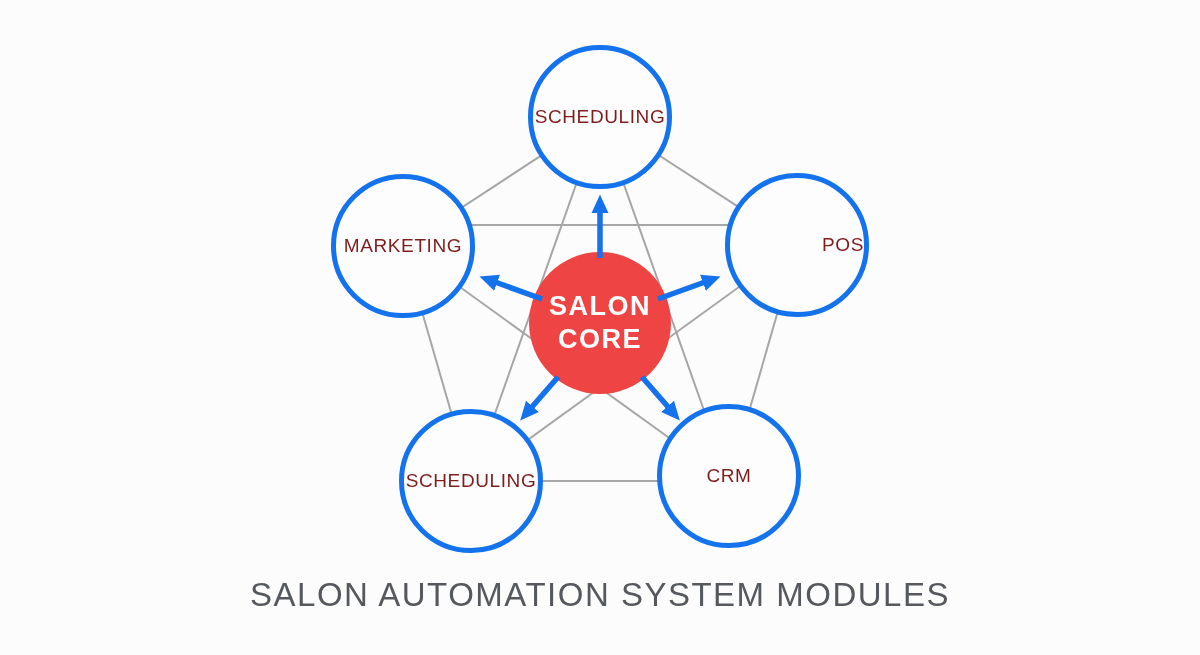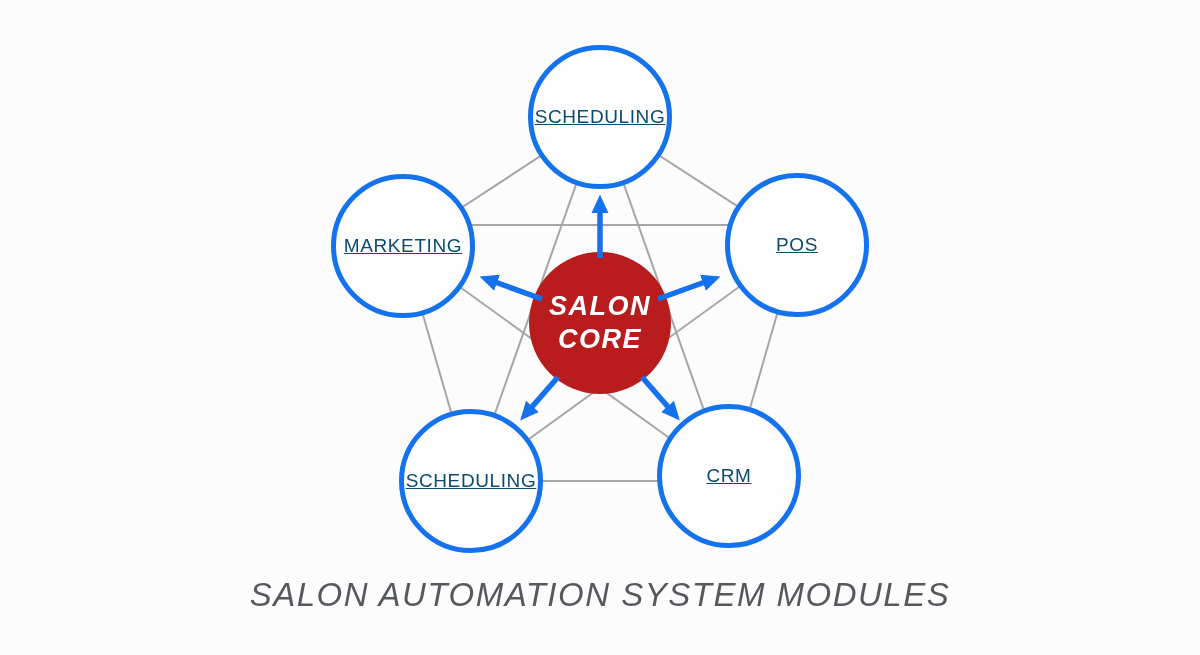--- a/index.html
+++ b/index.html
@@ -32,55 +32,52 @@
     border: 5px solid #1372ec;
     border-radius: 50%;
     background: #fdfdfe;
     display: flex;
     align-items: center;
     justify-content: center;
   }
   .node .label {
     font-size: 19px;
     letter-spacing: 0.6px;
-    color: #0c4a6e;
+    color: #7f1d1d;
     white-space: nowrap;
-    text-decoration: underline;
   }
   .node.core {
     width: 142px;
     height: 142px;
     border: none;
-    background: #b91c1c;
+    background: #ef4444;
     flex-direction: column;
-    font-style: italic;
   }
   .node.core .core-line {
     font-size: 27px;
     font-weight: bold;
     letter-spacing: 1.5px;
     color: #ffffff;
     line-height: 1.22;
   }
   .diagram-title {
     position: absolute;
     left: 0;
     top: 576px;
     width: 1200px;
     text-align: center;
     font-size: 33px;
     letter-spacing: 1.5px;
     color: #55585d;
     z-index: 2;
-    font-style: italic;
   }
   
   .node-scheduling { left: 528px; top: 45px; }
   .node-analytics  { left: 331px; top: 174px; }
-  .node-pos        { left: 725px; top: 173px; }
+  .node-pos        { left: 725px; top: 173px; justify-content: flex-end; }
   .node-marketing  { left: 399px; top: 409px; }
   .node-crm        { left: 657px; top: 404px; }
   .node-core       { left: 529px; top: 252px; }
 </style>
 </head>
 <body>
 
 <div class="canvas">
 
   <svg class="layer lines-layer" width="1200" height="655" viewBox="0 0 1200 655">

